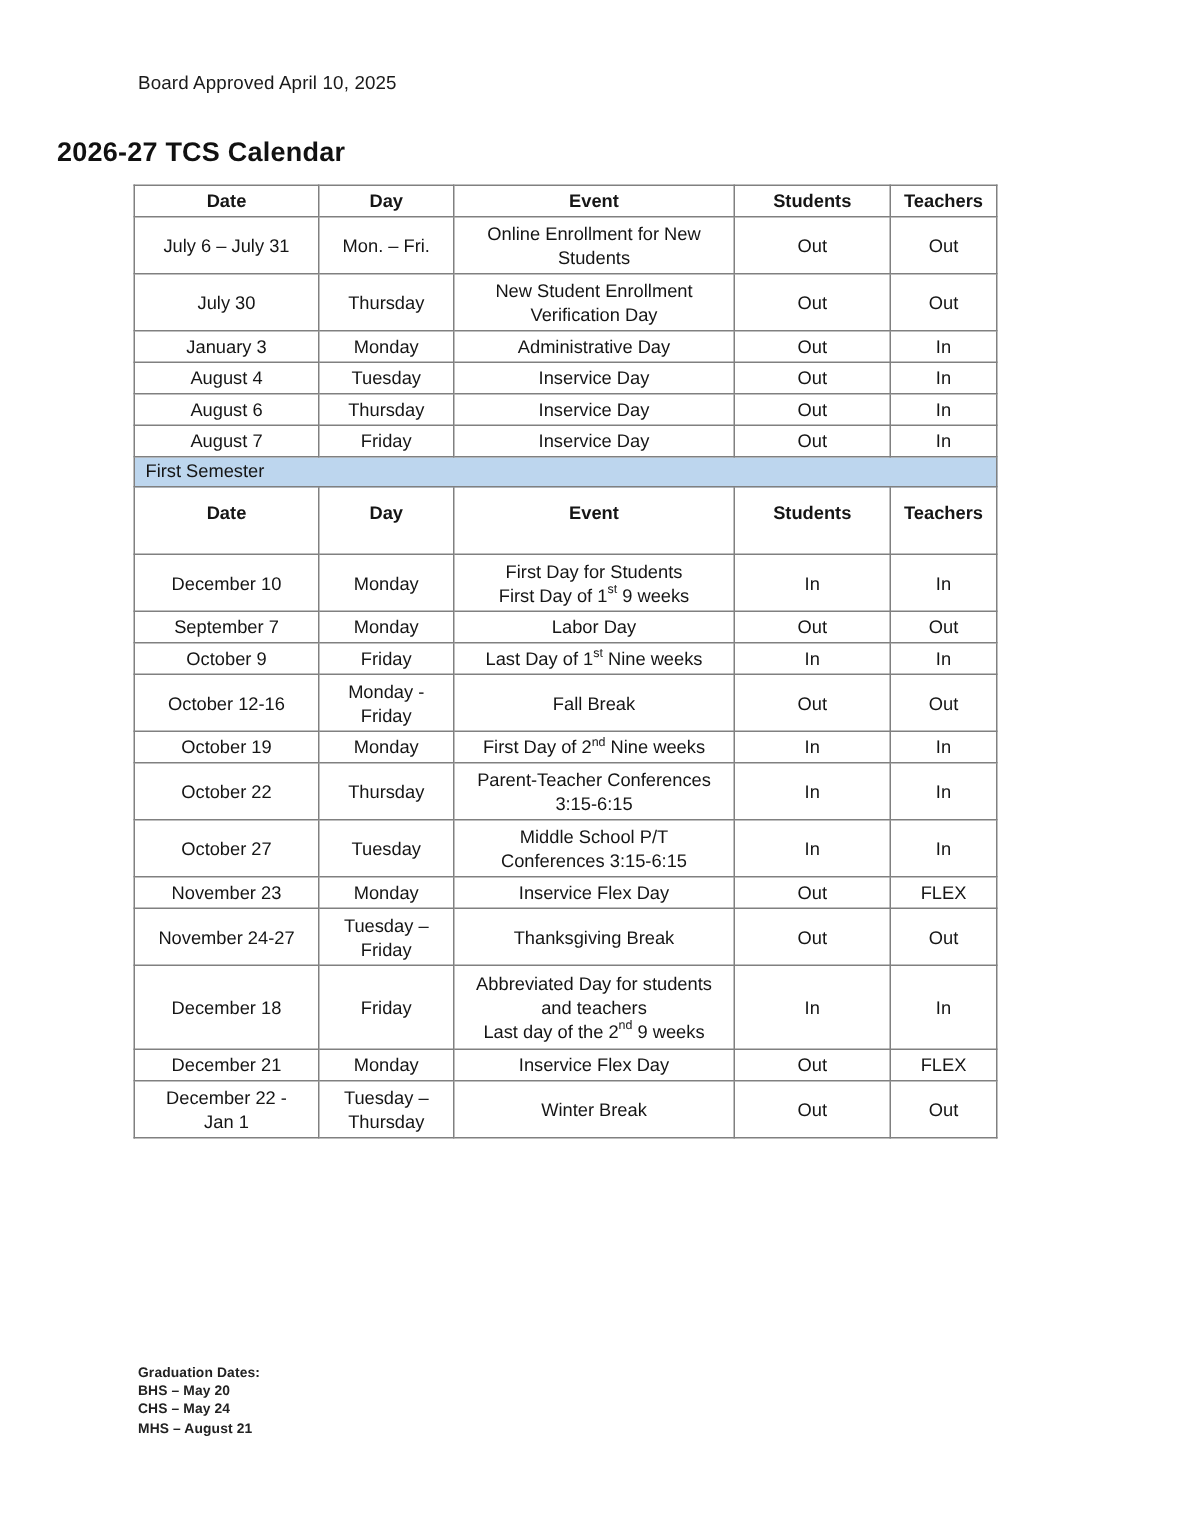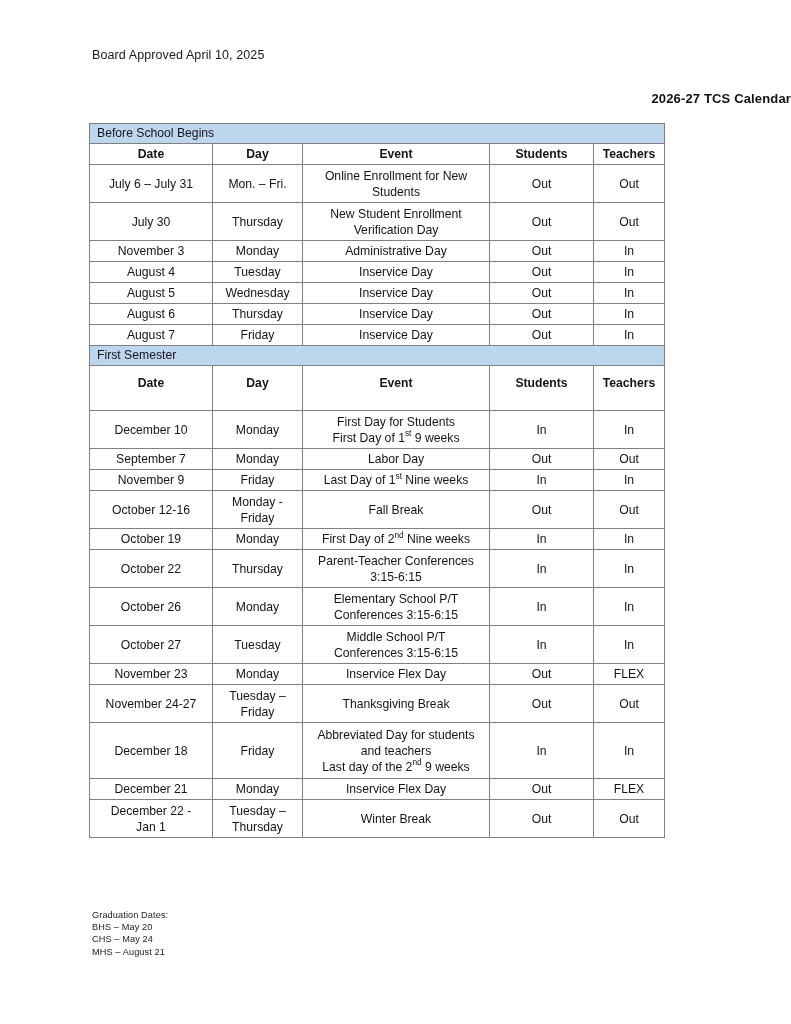--- a/index.html
+++ b/index.html
@@ -32,22 +32,22 @@
     letter-spacing: 0.1px;
     color: #1a1a1a;
     white-space: nowrap;
   }
 
   .doc-title {
     position: absolute;
     left: 0;
     right: 0;
     top: 91px;
-    text-align: right;
-    font-size: 13px;
+    text-align: left;
+    font-size: 18px;
     font-weight: bold;
     letter-spacing: 0.15px;
     color: #111111;
     padding-left: 38px;
   }
 
   .cal-table {
     position: absolute;
     left: 89px;
     top: 123px;
@@ -118,43 +118,40 @@
 
   .grad-block {
     position: absolute;
     left: 92px;
     top: 909px;
     font-size: 9.2px;
     line-height: 12.2px;
     color: #222222;
     letter-spacing: 0.1px;
   }
-  .grad-block div { white-space: nowrap; }
+  .grad-block div { white-space: nowrap; font-weight: bold; }
 </style>
 </head>
 <body>
 
 <div class="page">
 
   <div class="board-approved">Board Approved April 10, 2025</div>
 
   <div class="doc-title">2026-27 TCS Calendar</div>
 
   <table class="cal-table">
     <colgroup>
       <col class="c-date">
         <col class="c-day">
         <col class="c-event">
         <col class="c-stud">
         <col class="c-teach">
     </colgroup>
     <tbody>
-        <tr class="section-row">
-          <td colspan="5">Before School Begins</td>
-        </tr>
         <tr class="head-row">
           <td>Date</td>
           <td>Day</td>
           <td>Event</td>
           <td>Students</td>
           <td>Teachers</td>
         </tr>
         <tr class="r2">
           <td>
             <span class="multi">July 6 – July 31</span>
@@ -186,58 +183,41 @@
           </td>
           <td>
             <span class="multi">Out</span>
           </td>
           <td>
             <span class="multi">Out</span>
           </td>
         </tr>
         <tr class="r1">
           <td>
-            <span class="multi">November 3</span>
+            <span class="multi">January 3</span>
           </td>
           <td>
             <span class="multi">Monday</span>
           </td>
           <td>
             <span class="multi">Administrative Day</span>
           </td>
           <td>
             <span class="multi">Out</span>
           </td>
           <td>
             <span class="multi">In</span>
           </td>
         </tr>
         <tr class="r1">
           <td>
             <span class="multi">August 4</span>
           </td>
           <td>
             <span class="multi">Tuesday</span>
-          </td>
-          <td>
-            <span class="multi">Inservice Day</span>
-          </td>
-          <td>
-            <span class="multi">Out</span>
-          </td>
-          <td>
-            <span class="multi">In</span>
-          </td>
-        </tr>
-        <tr class="r1">
-          <td>
-            <span class="multi">August 5</span>
-          </td>
-          <td>
-            <span class="multi">Wednesday</span>
           </td>
           <td>
             <span class="multi">Inservice Day</span>
           </td>
           <td>
             <span class="multi">Out</span>
           </td>
           <td>
             <span class="multi">In</span>
           </td>
@@ -316,21 +296,21 @@
           </td>
           <td>
             <span class="multi">Out</span>
           </td>
           <td>
             <span class="multi">Out</span>
           </td>
         </tr>
         <tr class="r1">
           <td>
-            <span class="multi">November 9</span>
+            <span class="multi">October 9</span>
           </td>
           <td>
             <span class="multi">Friday</span>
           </td>
           <td>
             <span class="multi">Last Day of 1<sup>st</sup> Nine weeks</span>
           </td>
           <td>
             <span class="multi">In</span>
           </td>
@@ -376,38 +356,20 @@
         <tr class="r2">
           <td>
             <span class="multi">October 22</span>
           </td>
           <td>
             <span class="multi">Thursday</span>
           </td>
           <td>
             <span class="multi">Parent-Teacher Conferences</span>
             <span class="multi">3:15-6:15</span>
-          </td>
-          <td>
-            <span class="multi">In</span>
-          </td>
-          <td>
-            <span class="multi">In</span>
-          </td>
-        </tr>
-        <tr class="r2">
-          <td>
-            <span class="multi">October 26</span>
-          </td>
-          <td>
-            <span class="multi">Monday</span>
-          </td>
-          <td>
-            <span class="multi">Elementary School P/T</span>
-            <span class="multi">Conferences 3:15-6:15</span>
           </td>
           <td>
             <span class="multi">In</span>
           </td>
           <td>
             <span class="multi">In</span>
           </td>
         </tr>
         <tr class="r2">
           <td>

